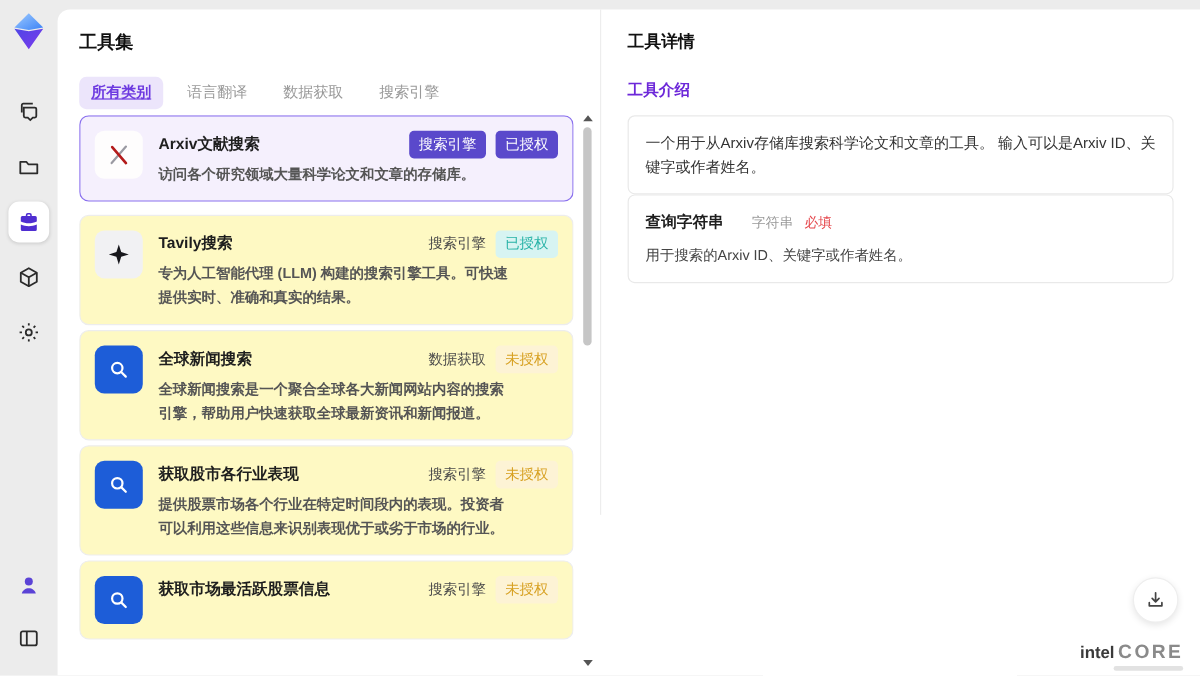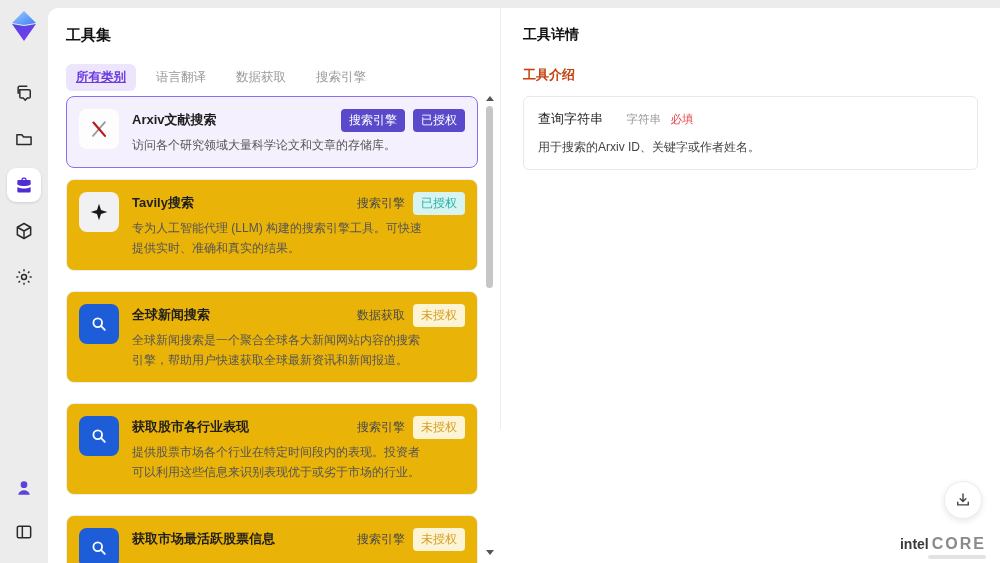--- a/index.html
+++ b/index.html
@@ -23,53 +23,53 @@
   #main { position:absolute; left:48px; top:8px; width:952px; height:555px;
     background:#fff; border-radius:10px 0 0 0; }
   
   #left-pane { position:absolute; left:0; top:0; width:452px; height:555px; }
   #page-title { position:absolute; left:18px; top:18px; font-size:15px; font-weight:bold; color:#111; }
   #tabs { position:absolute; left:18px; top:56px; display:flex; gap:10px; align-items:center; }
   .tab { font-size:12.5px; color:#999; padding:5px 10px; border-radius:6px; cursor:pointer; white-space:nowrap; }
   .tab.active { background:#ece5fb; color:#6d3ae0; font-weight:bold;text-decoration:underline; }
   #tool-list { position:absolute; left:18px; top:88px; width:412px; height:467px; overflow:hidden; }
   .tool-card { display:flex; gap:13px; padding:12px; border:1px solid #ededed; border-radius:8px;
-    margin-bottom:20px; background:#eab308; cursor:pointer; }
+    margin-bottom:4px; background:#fef9c3; cursor:pointer; }
   .tool-card.selected { background:#f5f0fd; border:1.5px solid #8a70ee; margin-bottom:11px; }
   .tool-icon { width:40px; height:40px; border-radius:8px; flex:none; display:flex;
     align-items:center; justify-content:center; }
   .ti-arxiv { background:#fefdfd; }
   .ti-tavily { background:#f1f1f3; font-size:19px; color:#111; }
   .ti-blue { background:#1d5dd8; }
   .tool-content { flex:1; min-width:0; }
   .tool-headrow { display:flex; align-items:flex-start; }
   .tool-title { font-size:13px; font-weight:bold; color:#1e1e1e; padding-top:2px; }
   .tag-row { margin-left:auto; display:flex; gap:8px; align-items:center; }
   .tag { font-size:12px; padding:3px 8px; border-radius:4px; white-space:nowrap; }
   .tag-solid { background:#5a49cb; color:#fff; }
   .tag-plain { background:none; color:#4a4a4a; padding:3px 0; }
   .tag-cyan { background:#d7f4f2; color:#27b2a6; }
   .tag-yellow { background:#fdf3d5; color:#d7a021; }
-  .tool-desc { font-size:12px; color:#555; line-height:1.62; margin-top:4px; max-width:294px; }
+  .tool-desc { font-size:12px; color:#555; line-height:1.62; margin-top:4px; max-width:294px;font-weight:bold; }
   
   #scrollbar { position:absolute; left:436px; top:86px; width:12px; height:465px; }
   #sb-up, #sb-down { position:absolute; left:2px; width:0; height:0;
     border-left:4px solid transparent; border-right:4px solid transparent; }
   #sb-up { top:2px; border-bottom:5px solid #555; }
   #sb-down { bottom:4px; border-top:5px solid #555; }
   #sb-thumb { position:absolute; left:2px; top:12px; width:7px; height:182px;
     background:#c6c6c6; border-radius:4px; cursor:pointer; }
   
   #right-pane { position:absolute; left:452px; top:0; width:500px; height:421px;
     border-left:1px solid #ededed; padding:18px 22px; }
   #detail-title { font-size:14px; font-weight:bold; color:#111; }
-  .section-h { font-size:13px; font-weight:bold; color:#c2410c; margin-top:22px; margin-bottom:12px; }
+  .section-h { font-size:13px; font-weight:bold; color:#6d28d9; margin-top:22px; margin-bottom:12px; }
   .panel-box { border:1px solid #e9e9e9; border-radius:6px; padding:12px 14px;
     font-size:12.5px; color:#333; line-height:1.6; background:#fff; }
-  #param-name { font-size:13px; font-weight:normal; color:#1e1e1e; }
+  #param-name { font-size:13px; font-weight:bold; color:#1e1e1e; }
   #param-type { font-size:11.5px; color:#999; margin-left:20px; }
   #param-required { font-size:11.5px; color:#e5484d; margin-left:6px; }
   #param-desc { font-size:12px; color:#444; margin-top:8px; }
   
   #download-btn { position:absolute; right:18px; bottom:44px; width:38px; height:38px;
     border-radius:50%; background:#fff; border:1px solid #eee;
     box-shadow:0 2px 6px rgba(0,0,0,.10); display:flex; align-items:center; justify-content:center;
     cursor:pointer; }
   #brand { position:absolute; right:14px; bottom:10px; display:flex; align-items:baseline; gap:3px; }
   #brand-primary { font-size:14px; font-weight:bold; color:#3a3a3a; letter-spacing:0; }
@@ -254,20 +254,23 @@
       <div id="sb-up"></div>
       <div id="sb-thumb"></div>
       <div id="sb-down"></div>
     </div>
   </div>
 
   <div id="right-pane">
     <div id="detail-title">工具详情</div>
     <div class="section-h">工具介绍</div>
     <div class="panel-box">
+      <span>一个用于从Arxiv存储库搜索科学论文和文章的工具。 输入可以是Arxiv ID、关键字或作者姓名。</span>
+    </div>
+    <div class="panel-box">
       <div>
         <span id="param-name">查询字符串</span>
         <span id="param-type">字符串</span>
         <span id="param-required">必填</span>
       </div>
       <div id="param-desc">用于搜索的Arxiv ID、关键字或作者姓名。</div>
     </div>
   </div>
 </div>
 

